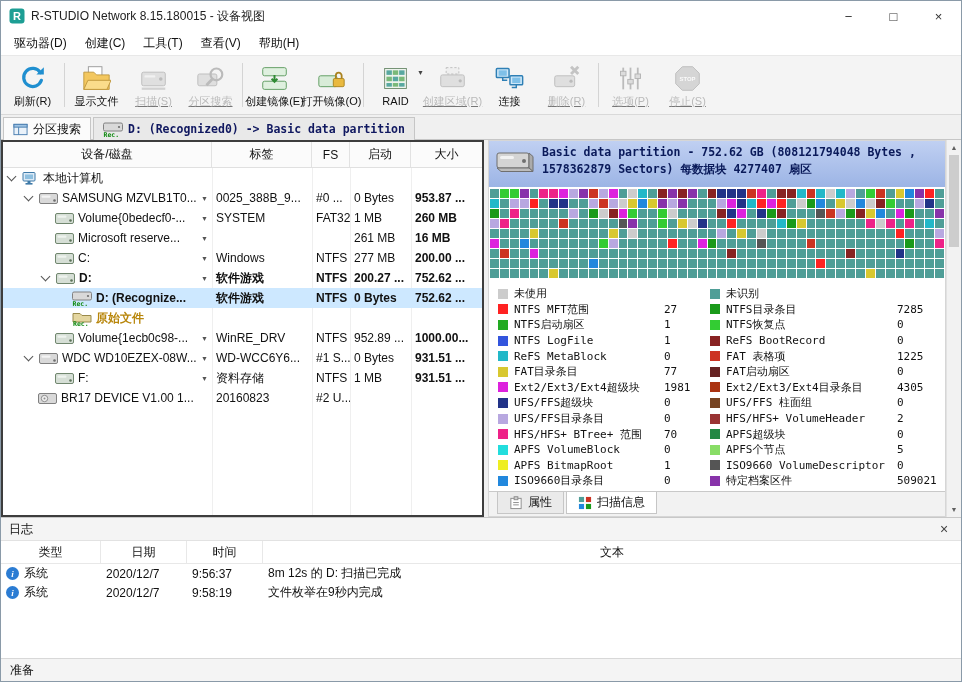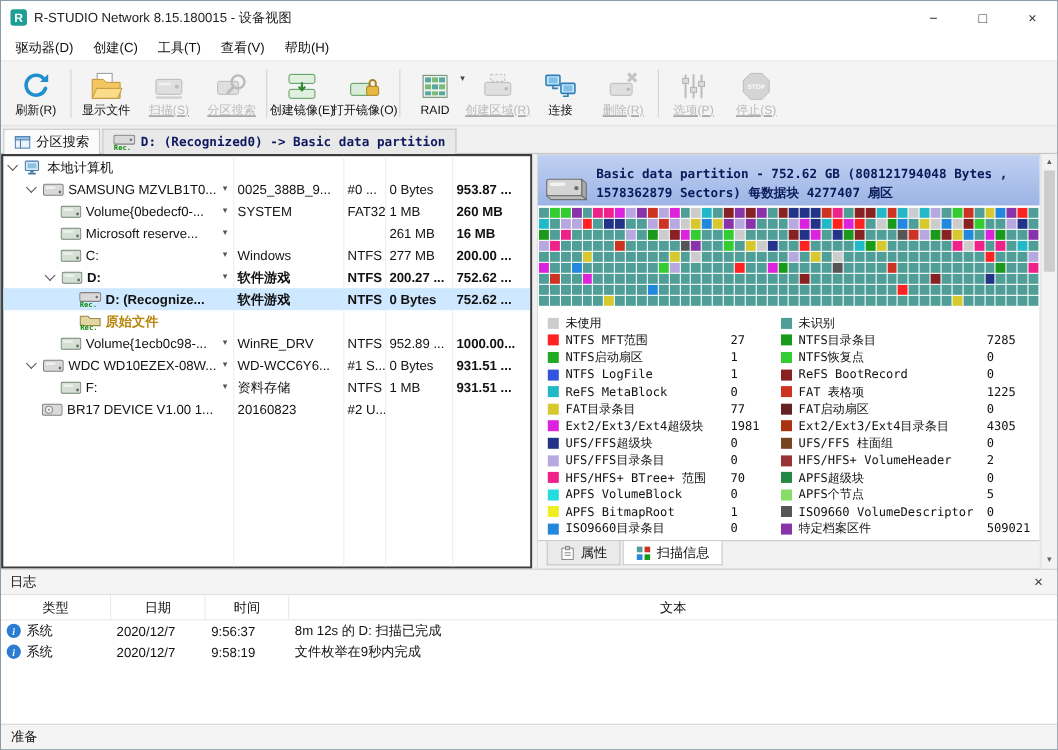--- a/index.html
+++ b/index.html
@@ -56,21 +56,21 @@
   .chev-sp{width:15px;flex:0 0 auto;}
   .nicon{margin-right:4px;flex:0 0 auto;display:flex;align-items:center;}
   .nicon svg{display:block;}
   .nname{overflow:hidden;white-space:nowrap;}
   .rowdrop{margin-left:auto;font-size:7px;color:#555;padding:0 3px;flex:0 0 auto;}
 
   .splitter{width:4px;background:#f0f0f0;flex:0 0 auto;}
 
   
   .right-panel{flex:1;min-width:0;display:flex;flex-direction:column;background:#fff;border:1px solid #d6d6d6;box-sizing:border-box;}
-  .info-header{flex:0 0 auto;min-height:40px;background:linear-gradient(#c0d0f2,#9cb4e5);display:flex;gap:8px;padding:3px 7px;align-items:flex-end;}
+  .info-header{flex:0 0 auto;min-height:40px;background:linear-gradient(#c0d0f2,#9cb4e5);display:flex;gap:8px;padding:3px 7px;align-items:flex-start;}
   .hdisk{margin-top:4px;flex:0 0 auto;display:flex;}
   .info-text{font-family:"DejaVu Sans Mono",monospace;font-size:11.5px;font-weight:bold;color:#0a1a5a;line-height:1.5;}
   .blockmap{flex:0 0 auto;display:grid;gap:1px;background:#fff;padding:2px 1px 1px 1px;}
   .bcell{height:9px;}
   .legend{flex:1;display:flex;padding:7px 2px 2px 9px;font-family:"DejaVu Sans Mono",monospace;font-size:11px;overflow:hidden;min-height:0;}
   .lcol{display:flex;flex-direction:column;}
   .lcol.left{width:212px;flex:0 0 auto;}
   .lcol.right{flex:1;min-width:0;}
   .litem{display:flex;align-items:center;height:15.6px;flex:0 0 auto;}
   .lsq{width:10px;height:10px;margin-right:6px;flex:0 0 auto;}
@@ -290,20 +290,27 @@
             <circle cx="16" cy="5" r="1.1" fill="#6e6e6e"></circle>
             <text x="0.5" y="14.5" font-size="6.5" fill="#128a12" font-weight="bold" font-family="monospace">Rec.</text>
           </svg>
         </span>
         <span class="tablabel mono">D: (Recognized0) -&gt; Basic data partition</span>
       </div>
     </div>
 
   <div class="main">
     <div class="left-panel">
+      <div class="tree-header">
+          <div class="th th0">设备/磁盘</div>
+          <div class="th th1">标签</div>
+          <div class="th th2">FS</div>
+          <div class="th th3">启动</div>
+          <div class="th th4">大小</div>
+        </div>
       <div class="tree-body">
           <div class="trow">
             <div class="td td0" style="padding-left: 3px;">
               <span class="chev"></span>
               <span class="nicon">
                 <svg width="17" height="15" viewBox="0 0 17 15">
                   <rect x="1" y="1.5" width="12" height="8.5" rx="1" fill="#dceaf6" stroke="#3f7aa8"></rect>
                   <rect x="3" y="3.5" width="8" height="4.5" fill="#8fc0e0"></rect>
                   <rect x="5.5" y="10" width="3" height="2" fill="#3f7aa8"></rect>
                   <rect x="3.5" y="12" width="7" height="1.6" fill="#3f7aa8"></rect>

